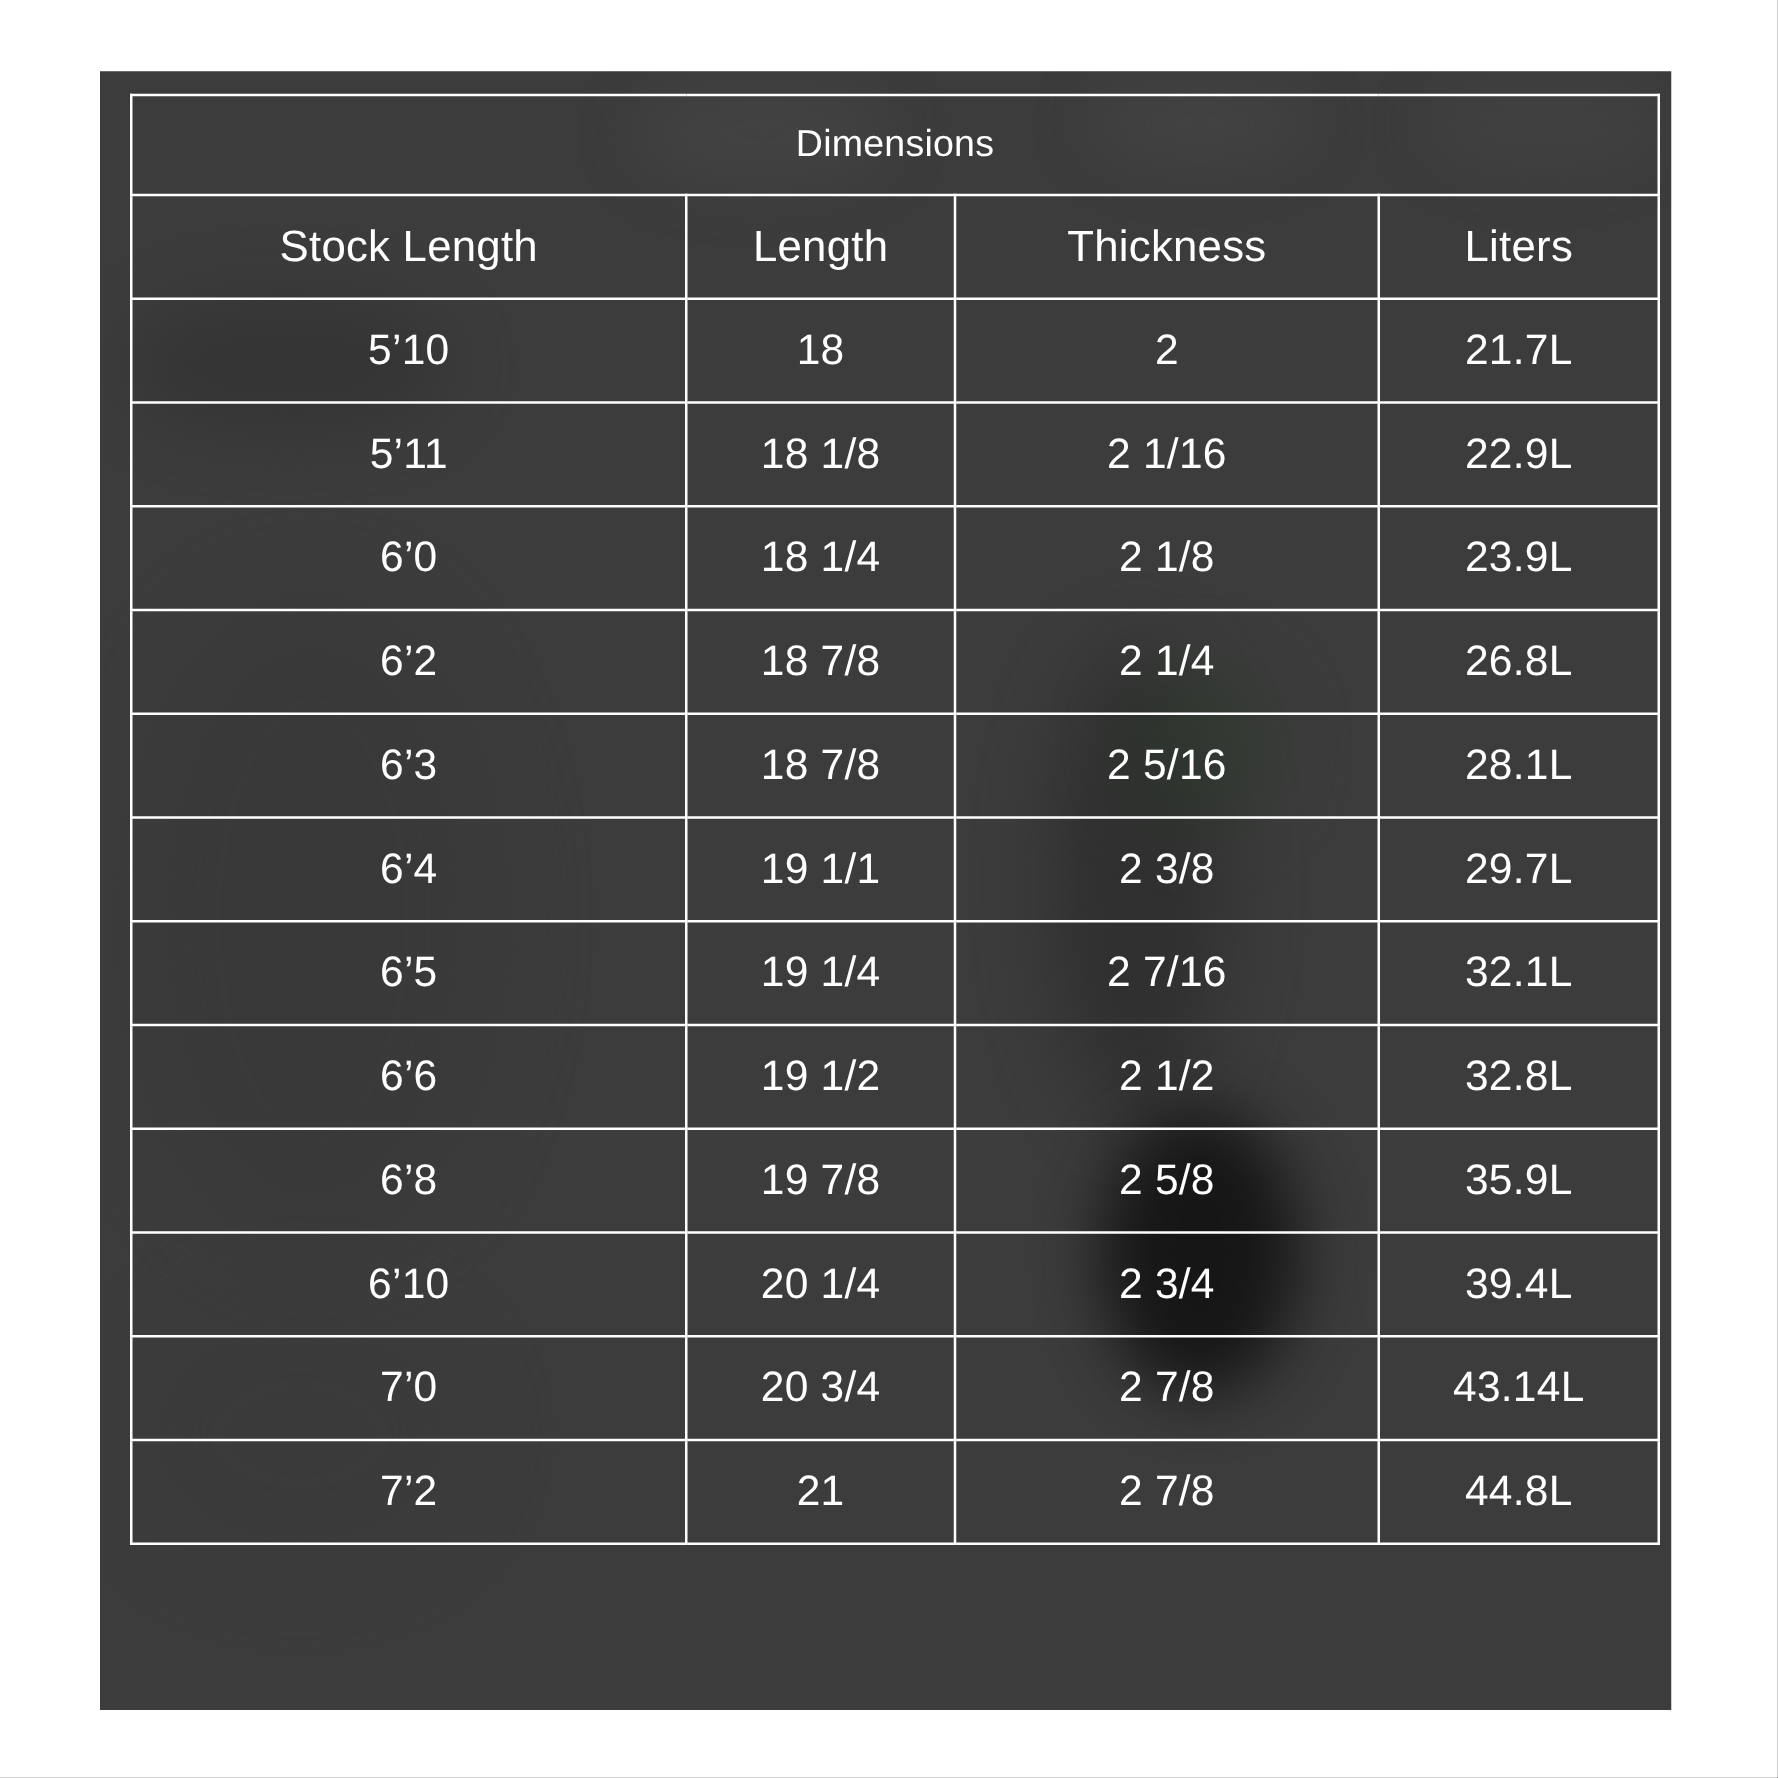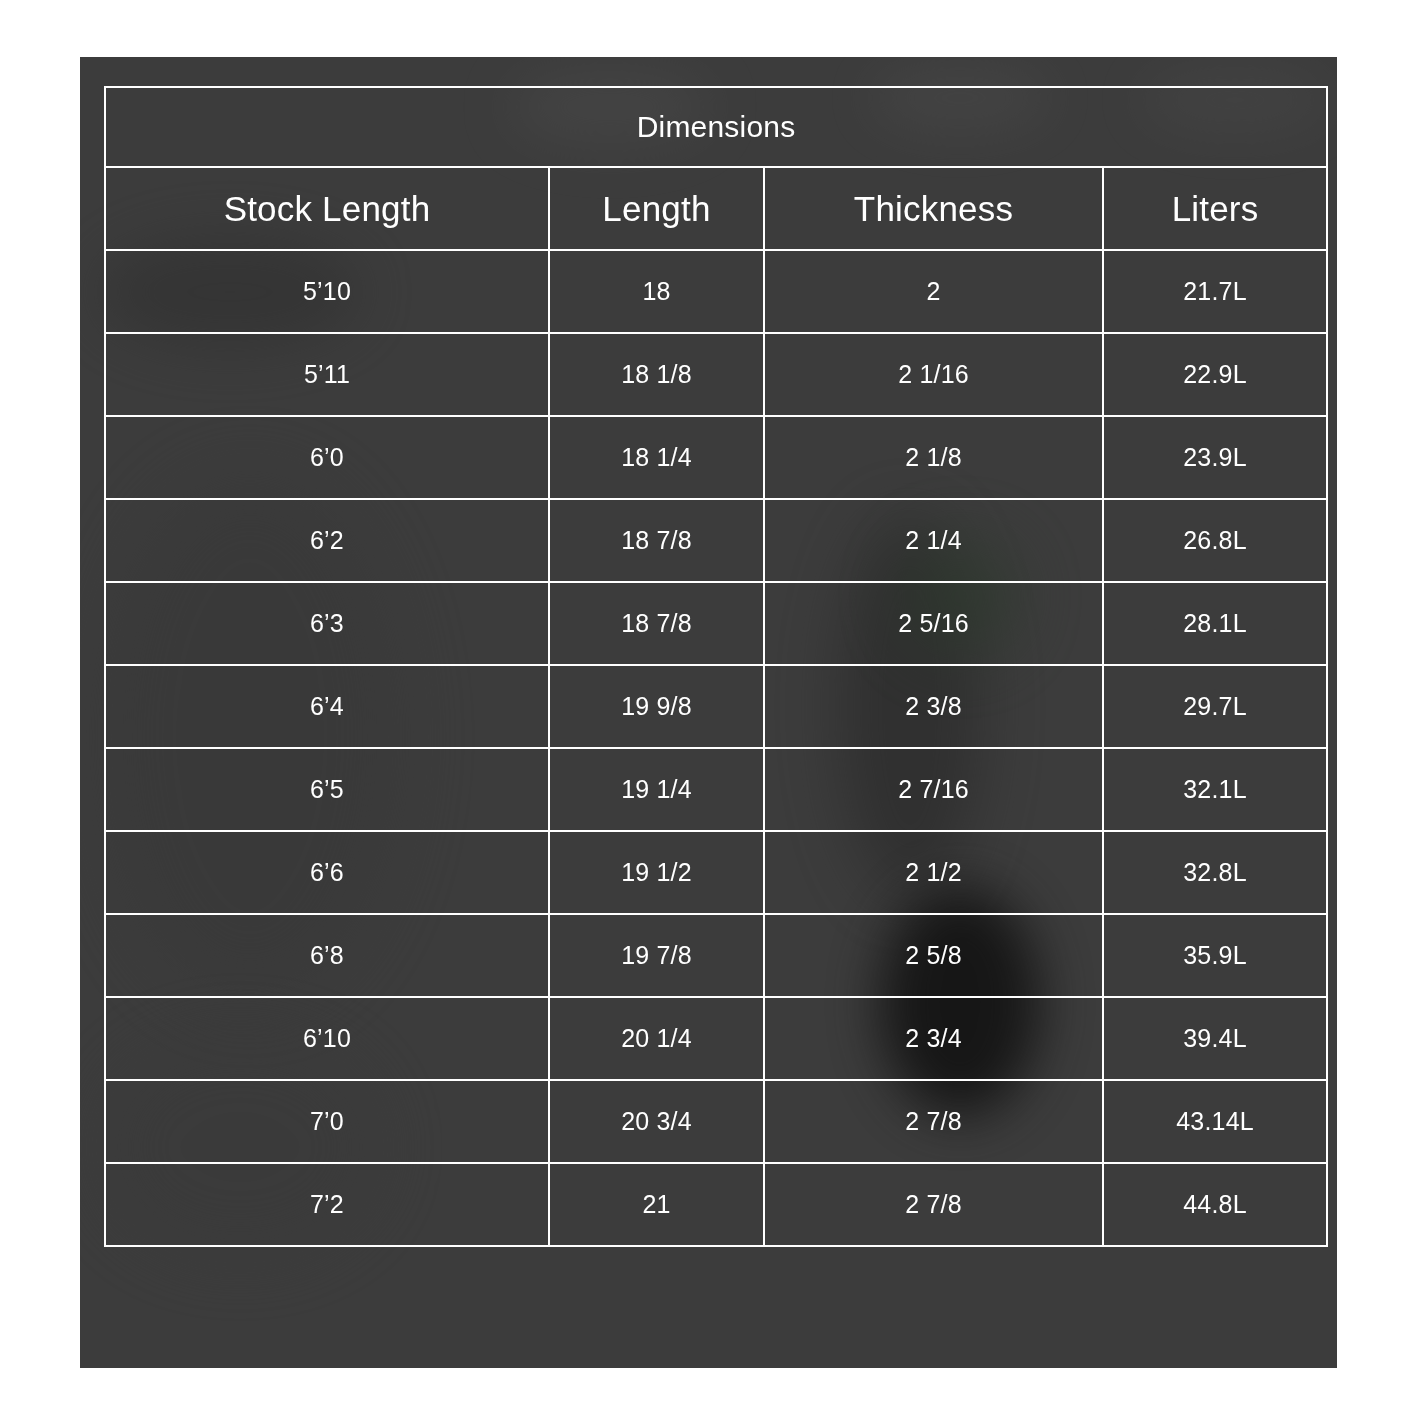--- a/index.html
+++ b/index.html
@@ -39,21 +39,21 @@
   .ghost.g5 { left: 760px; top: 460px; width: 140px; height: 380px; background: #262626; filter: blur(30px); opacity: .55; }
   .ghost.g6 { left: 800px; top: 830px; width: 160px; height: 230px; background: #101010; filter: blur(26px); opacity: .85; }
   .ghost.g7 { left: 820px; top: 480px; width: 120px; height: 120px; background: #2b3a2b; filter: blur(30px); opacity: .5; }
   .ghost.g8 { left: 20px;  top: 420px; width: 300px; height: 520px; background: #383838; filter: blur(34px); opacity: .6; }
   .ghost.g9 { left: 20px;  top: 980px; width: 280px; height: 220px; background: #3a3a3a; filter: blur(30px); opacity: .6; }
 
   
   #dimensions-table {
     position: absolute;
     left: 24px;   
-    top: 29px;    
+    top: 18px;    
     width: 1222px;
     border-collapse: collapse;
     table-layout: fixed;
     padding-left: 32px;
   }
   #dimensions-table th,
   #dimensions-table td {
     border: 2px solid #ffffff;
     background: transparent;
     color: #ffffff;
@@ -65,21 +65,21 @@
   .title-row th {
     height: 76px;
     font-size: 30px;
   }
   .head-row th {
     height: 79px;
     font-size: 35px;
   }
   .body-row td {
     height: 79px;
-    font-size: 25px;
+    font-size: 34px;
   }
 
   col.c-len  { width: 444px; }
   col.c-wid  { width: 215px; }
   col.c-thk  { width: 339px; }
   col.c-lit  { width: 224px; }
 </style>
 </head>
 <body>
 
@@ -139,21 +139,21 @@
           <td>26.8L</td>
         </tr>
         <tr class="body-row">
           <td>6’3</td>
           <td>18 7/8</td>
           <td>2 5/16</td>
           <td>28.1L</td>
         </tr>
         <tr class="body-row">
           <td>6’4</td>
-          <td>19 9/8</td>
+          <td>19 1/1</td>
           <td>2 3/8</td>
           <td>29.7L</td>
         </tr>
         <tr class="body-row">
           <td>6’5</td>
           <td>19 1/4</td>
           <td>2 7/16</td>
           <td>32.1L</td>
         </tr>
         <tr class="body-row">

